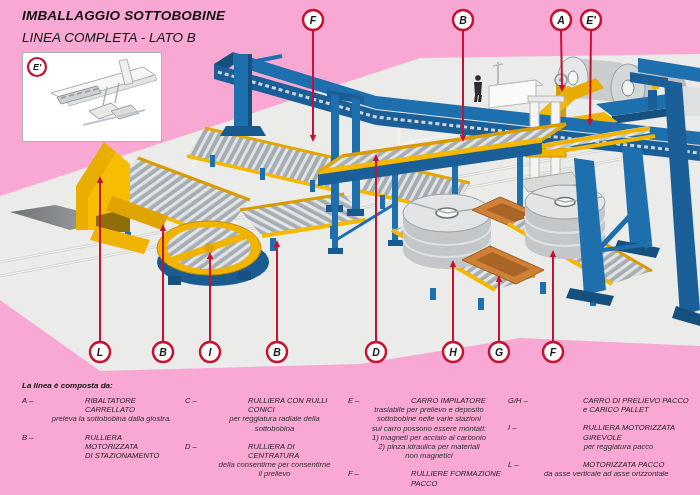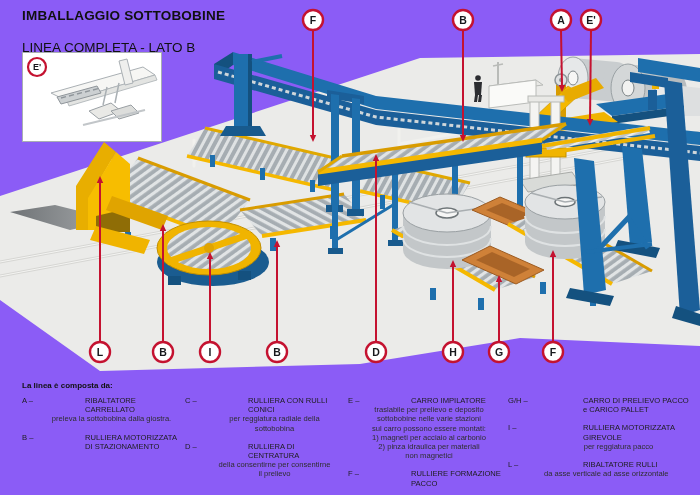--- a/index.html
+++ b/index.html
@@ -1,23 +1,23 @@
 <!DOCTYPE html>
 <html><head>
 <meta charset="utf-8">
 <style>
   html,body{margin:0;padding:0;background:#ffffff;}
   body{width:700px;height:495px;position:relative;overflow:hidden;
        font-family:"Liberation Sans","DejaVu Sans",sans-serif;color:#1a1a1a;}
-  .page{position:absolute;inset:0;background:#8b5cf6;}
+  .page{position:absolute;inset:0;background:#f9a8d4;font-style:italic;}
 
   
   .hdr{position:absolute;left:22px;top:8px;z-index:30;}
   .hdr h1{margin:0;font-size:13.5px;font-weight:bold;letter-spacing:.2px;color:#101010;}
-  .hdr h2{margin:17px 0 0 0;font-size:13.5px;font-weight:normal;color:#101010;}
+  .hdr h2{margin:7px 0 0 0;font-size:13.5px;font-weight:normal;color:#101010;}
 
   
   .inset{position:absolute;left:22px;top:52px;width:138px;height:88px;background:#fff;
          border:1px solid #a9aeb2;z-index:30;}
 
   
   .scene{position:absolute;left:0;top:0;width:700px;height:375px;z-index:10;}
 
   
   .legend{position:absolute;left:0;top:379px;width:636px;height:114px;z-index:30;font-size:7.6px;line-height:9.2px;}
@@ -442,19 +442,19 @@
         <div class="leg-item">
           <div class="leg-key">I –</div>
           <div>
             <div class="leg-title">RULLIERA MOTORIZZATA GIREVOLE</div>
             <div class="leg-desc">per reggiatura pacco</div>
           </div>
         </div>
         <div class="leg-item">
           <div class="leg-key">L –</div>
           <div>
-            <div class="leg-title">RIBALTATORE RULLI</div>
+            <div class="leg-title">MOTORIZZATA PACCO</div>
             <div class="leg-desc">da asse verticale ad asse orizzontale</div>
           </div>
         </div>
       </div>
   </div>
 </div>
 
 </body></html>

